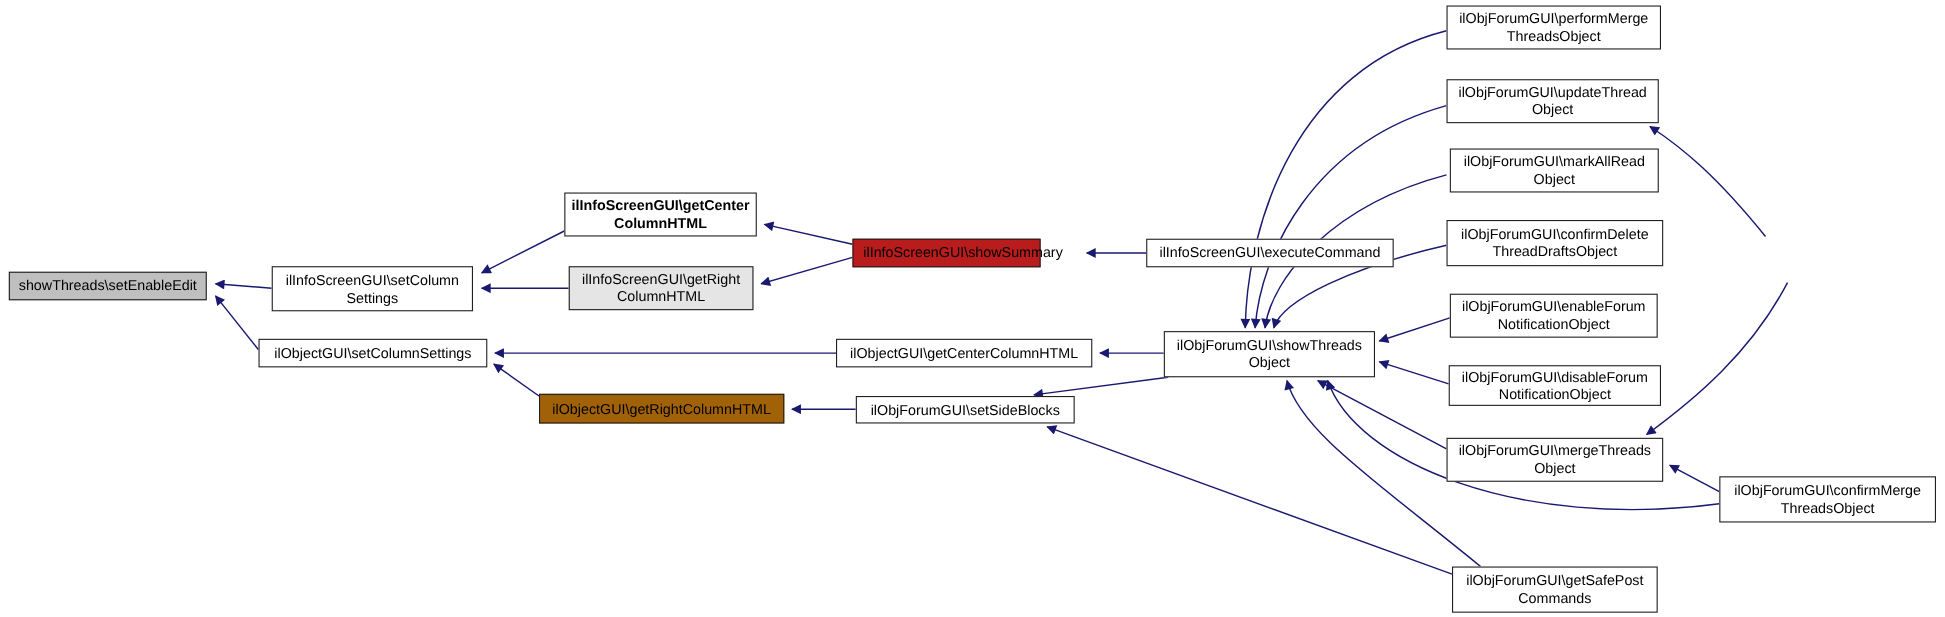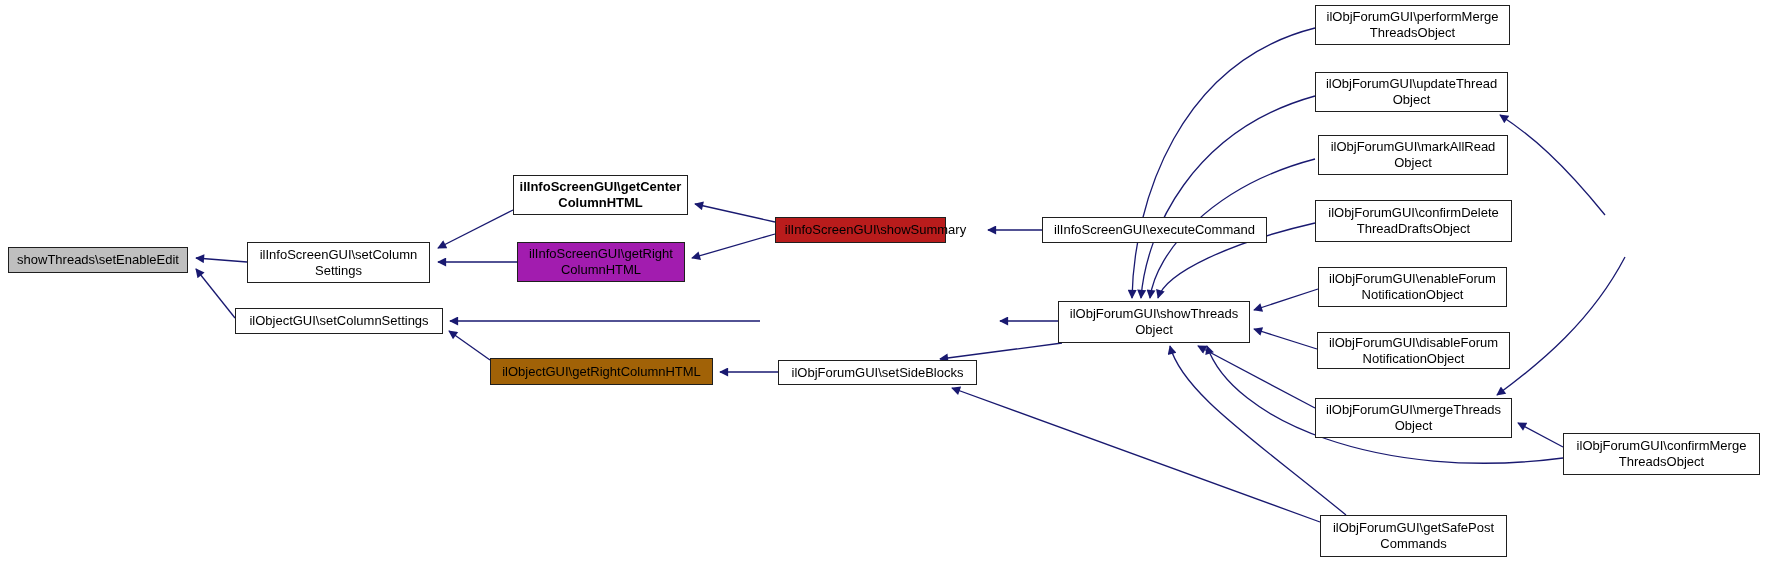--- a/index.html
+++ b/index.html
@@ -61,24 +61,25 @@
       <path d="M 1563 447 L 1518 423" fill="none" stroke="#191970" stroke-width="1.3" marker-end="url(#arrow)"></path>
       <path d="M 1625 257 C 1592 320 1542 362 1497 395" fill="none" stroke="#191970" stroke-width="1.3" marker-end="url(#arrow)"></path>
       <path d="M 1605 215 C 1562 162 1532 136 1500 115" fill="none" stroke="#191970" stroke-width="1.3" marker-end="url(#arrow)"></path>
     </svg>
     <div class="node highlight" style="left: 8px; top: 247px; width: 180px; height: 26px; background: rgb(191, 191, 191); border-color: rgb(31, 31, 31);">showThreads\setEnableEdit</div>
     <div class="node" style="left: 247px; top: 242px; width: 183px; height: 41px; background: rgb(255, 255, 255); border-color: rgb(31, 31, 31);">ilInfoScreenGUI\setColumn
 Settings</div>
     <div class="node" style="left: 235px; top: 308px; width: 208px; height: 26px; background: rgb(255, 255, 255); border-color: rgb(31, 31, 31);">ilObjectGUI\setColumnSettings</div>
     <div class="node" style="left: 513px; top: 175px; width: 175px; height: 40px; background: rgb(255, 255, 255); border-color: rgb(31, 31, 31); font-weight: bold;">ilInfoScreenGUI\getCenter
 ColumnHTML</div>
-    <div class="node" style="left: 517px; top: 242px; width: 168px; height: 40px; background: #a21caf; border-color: rgb(31, 31, 31);">ilInfoScreenGUI\getRight
+    <div class="node" style="left: 517px; top: 242px; width: 168px; height: 40px; background: #e5e5e5; border-color: rgb(31, 31, 31);">ilInfoScreenGUI\getRight
 ColumnHTML</div>
     <div class="node" style="left: 775px; top: 217px; width: 171px; height: 26px; background: #b91c1c; border-color: rgb(31, 31, 31); padding-left: 33px;">ilInfoScreenGUI\showSummary</div>
     <div class="node" style="left: 1042px; top: 217px; width: 225px; height: 26px; background: rgb(255, 255, 255); border-color: rgb(31, 31, 31);">ilInfoScreenGUI\executeCommand</div>
+    <div class="node" style="left: 760px; top: 308px; width: 233px; height: 26px; background: rgb(255, 255, 255); border-color: rgb(31, 31, 31);">ilObjectGUI\getCenterColumnHTML</div>
     <div class="node" style="left: 490px; top: 358px; width: 223px; height: 27px; background: #a16207; border-color: rgb(31, 31, 31);">ilObjectGUI\getRightColumnHTML</div>
     <div class="node" style="left: 778px; top: 360px; width: 199px; height: 25px; background: rgb(255, 255, 255); border-color: rgb(31, 31, 31);">ilObjForumGUI\setSideBlocks</div>
     <div class="node" style="left: 1058px; top: 301px; width: 192px; height: 42px; background: rgb(255, 255, 255); border-color: rgb(31, 31, 31);">ilObjForumGUI\showThreads
 Object</div>
     <div class="node" style="left: 1315px; top: 5px; width: 195px; height: 40px; background: rgb(255, 255, 255); border-color: rgb(31, 31, 31);">ilObjForumGUI\performMerge
 ThreadsObject</div>
     <div class="node" style="left: 1315px; top: 72px; width: 193px; height: 40px; background: rgb(255, 255, 255); border-color: rgb(31, 31, 31);">ilObjForumGUI\updateThread
 Object</div>
     <div class="node" style="left: 1318px; top: 135px; width: 190px; height: 40px; background: rgb(255, 255, 255); border-color: rgb(31, 31, 31);">ilObjForumGUI\markAllRead
 Object</div>

